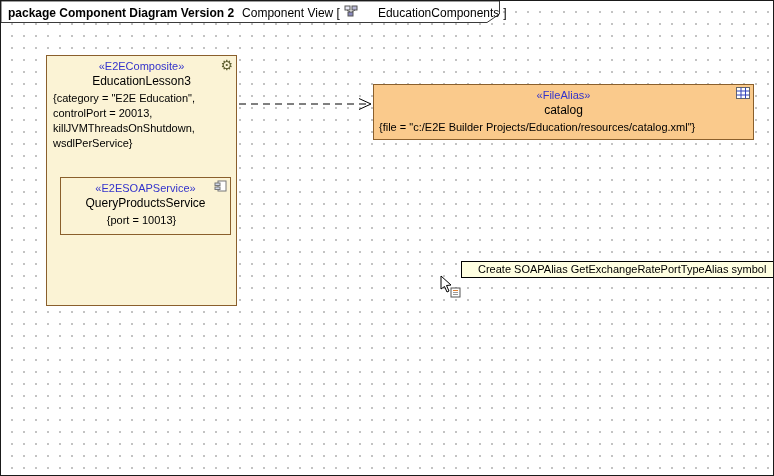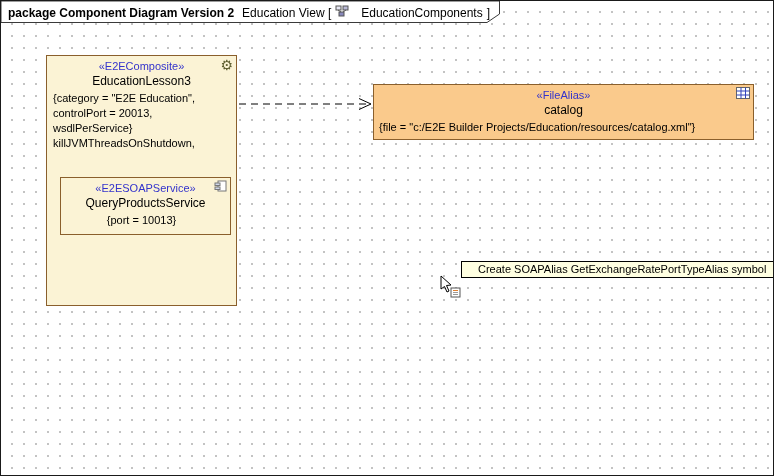--- a/index.html
+++ b/index.html
@@ -67,45 +67,45 @@
 </head>
 <body>
 
 <div class="frame">
 
   <svg class="tab-shape" width="502" height="24">
     <path d="M0,0 L498.5,0 L498.5,13 L486,21.5 L0,21.5 Z" fill="#ffffff" stroke="#3a3a3a" stroke-width="1"></path>
   </svg>
   <div class="tab-text">
     <span class="bold">package Component Diagram Version 2</span>
-    <span class="plain">Education View [</span>
+    <span class="plain">Component View [</span>
     <span>
       <svg width="14" height="14" viewBox="0 0 14 14">
         <rect x="1" y="2" width="5" height="4" fill="#e8e8f4" stroke="#555"></rect>
         <rect x="8" y="2" width="5" height="4" fill="#b9b9d6" stroke="#555"></rect>
         <rect x="4" y="8" width="5" height="4" fill="#8888bb" stroke="#555"></rect>
         <line x1="3" y1="6" x2="6" y2="8" stroke="#555"></line>
         <line x1="11" y1="6" x2="8" y2="8" stroke="#555"></line>
       </svg>
     </span>
-    <span class="plain" style="margin-left:8px;">EducationComponents</span>
+    <span class="plain" style="margin-left:16px;">EducationComponents</span>
     <span class="plain" style="margin-left:0;">]</span>
   </div>
 
   <div class="node cream composite">
     <span class="corner-icon">
         <span class="gear-glyph">⚙</span>
       </span>
     <span class="stereotype">«E2EComposite»</span>
     <span class="node-name">EducationLesson3</span>
     <div class="props">
       <span class="prop-line">{category = "E2E Education",</span>
       <span class="prop-line">controlPort = 20013,</span>
+      <span class="prop-line">killJVMThreadsOnShutdown,</span>
       <span class="prop-line">wsdlPerService}</span>
-      <span class="prop-line">killJVMThreadsOnShutdown,</span>
     </div>
 
     <div class="node cream service">
       <span class="corner-icon">
         <svg width="13" height="12" viewBox="0 0 13 12">
           <rect x="4" y="1" width="8" height="10" fill="#ffffff" stroke="#777"></rect>
           <rect x="1" y="3" width="5" height="2.5" fill="#cfd6e8" stroke="#777"></rect>
           <rect x="1" y="7" width="5" height="2.5" fill="#cfd6e8" stroke="#777"></rect>
         </svg>
       </span>

